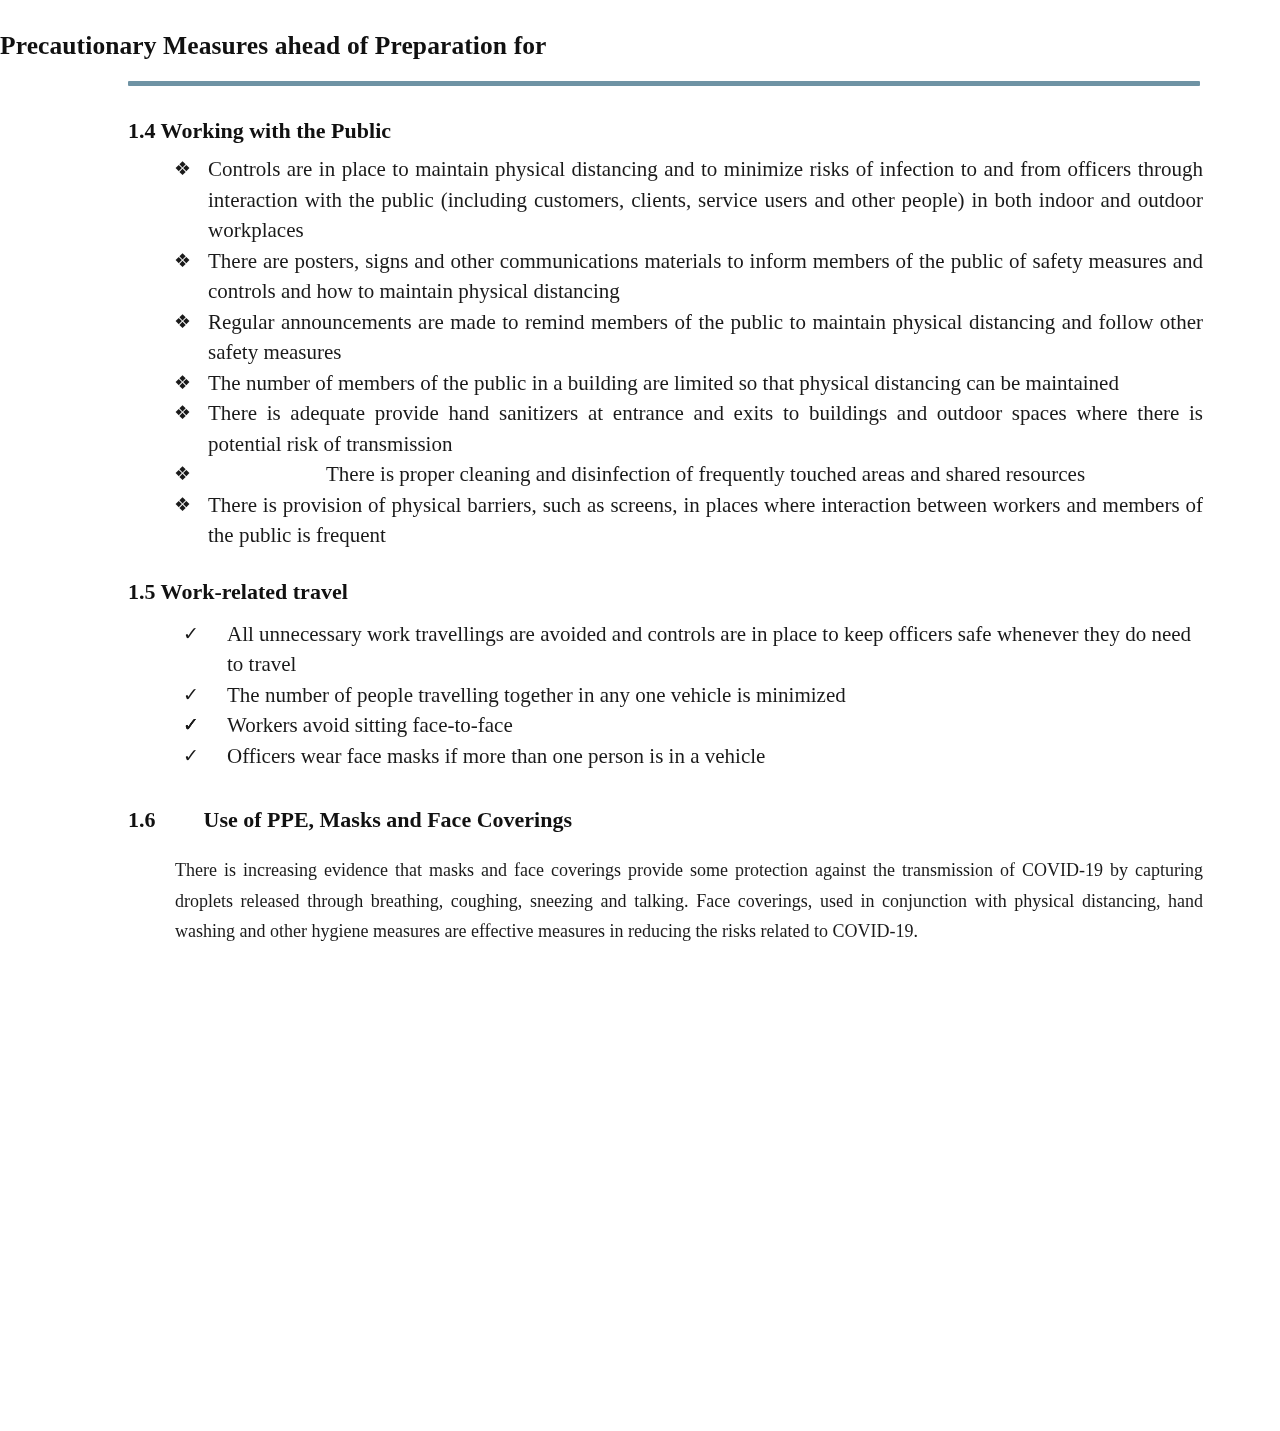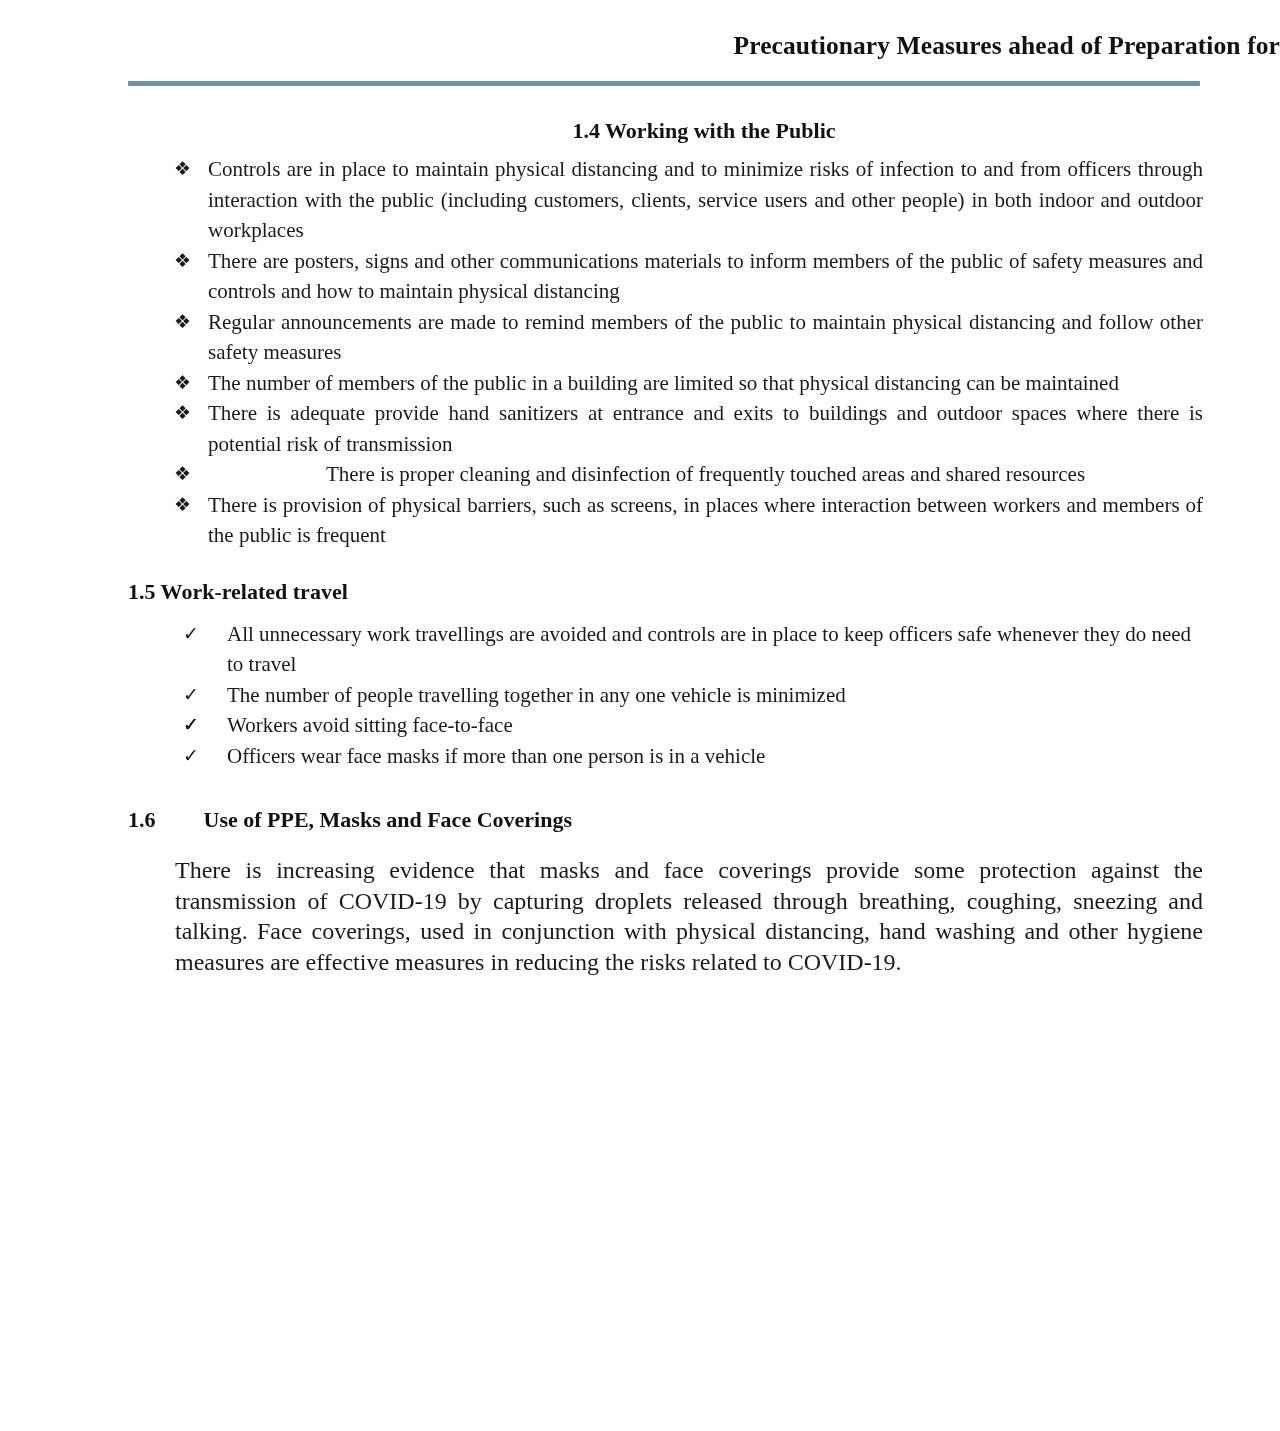--- a/index.html
+++ b/index.html
@@ -21,21 +21,21 @@
     width: 1280px;
     height: 1431px;
     box-sizing: border-box;
     padding: 0;
     background: #ffffff;
     position: relative;
   }
 
   
   .doc-title {
-    text-align: right;
+    text-align: left;
     font-weight: bold;
     font-size: 25.5px;
     line-height: 31px;
     letter-spacing: 0.1px;
     padding-top: 30px;
     color: #111111;
   }
   .doc-title .title-line {
     display: block;
     white-space: nowrap;
@@ -55,21 +55,21 @@
   
   .section-heading {
     font-weight: bold;
     font-size: 22px;
     line-height: 26px;
     color: #111111;
     margin-left: 128px;
     margin-top: 28px;
     white-space: pre;
   }
-  .section-heading.h-14 { margin-top: 32px; text-align: center; }
+  .section-heading.h-14 { margin-top: 32px; }
   .section-heading.h-15 { margin-top: 28px; }
   .section-heading.h-16 { margin-top: 36px; }
 
   .heading-num { display: inline-block; text-align: center; }
   .heading-gap-tab { display: inline-block; width: 48px; }
 
   
   .bullet-list {
     list-style: none;
     margin: 10px 0 0 0;
@@ -123,21 +123,21 @@
     font-size: 19px;
     line-height: 30.5px;
     color: #1a1a1a;
   }
 
   
   .body-paragraph {
     margin-left: 175px;
     margin-right: 77px;
     margin-top: 22px;
-    font-size: 24px;
+    font-size: 18px;
     line-height: 30.5px;
     text-align: justify;
     text-justify: inter-word;
     color: #1a1a1a;
   }
 </style>
 </head>
 <body>
 
 <div class="page">

